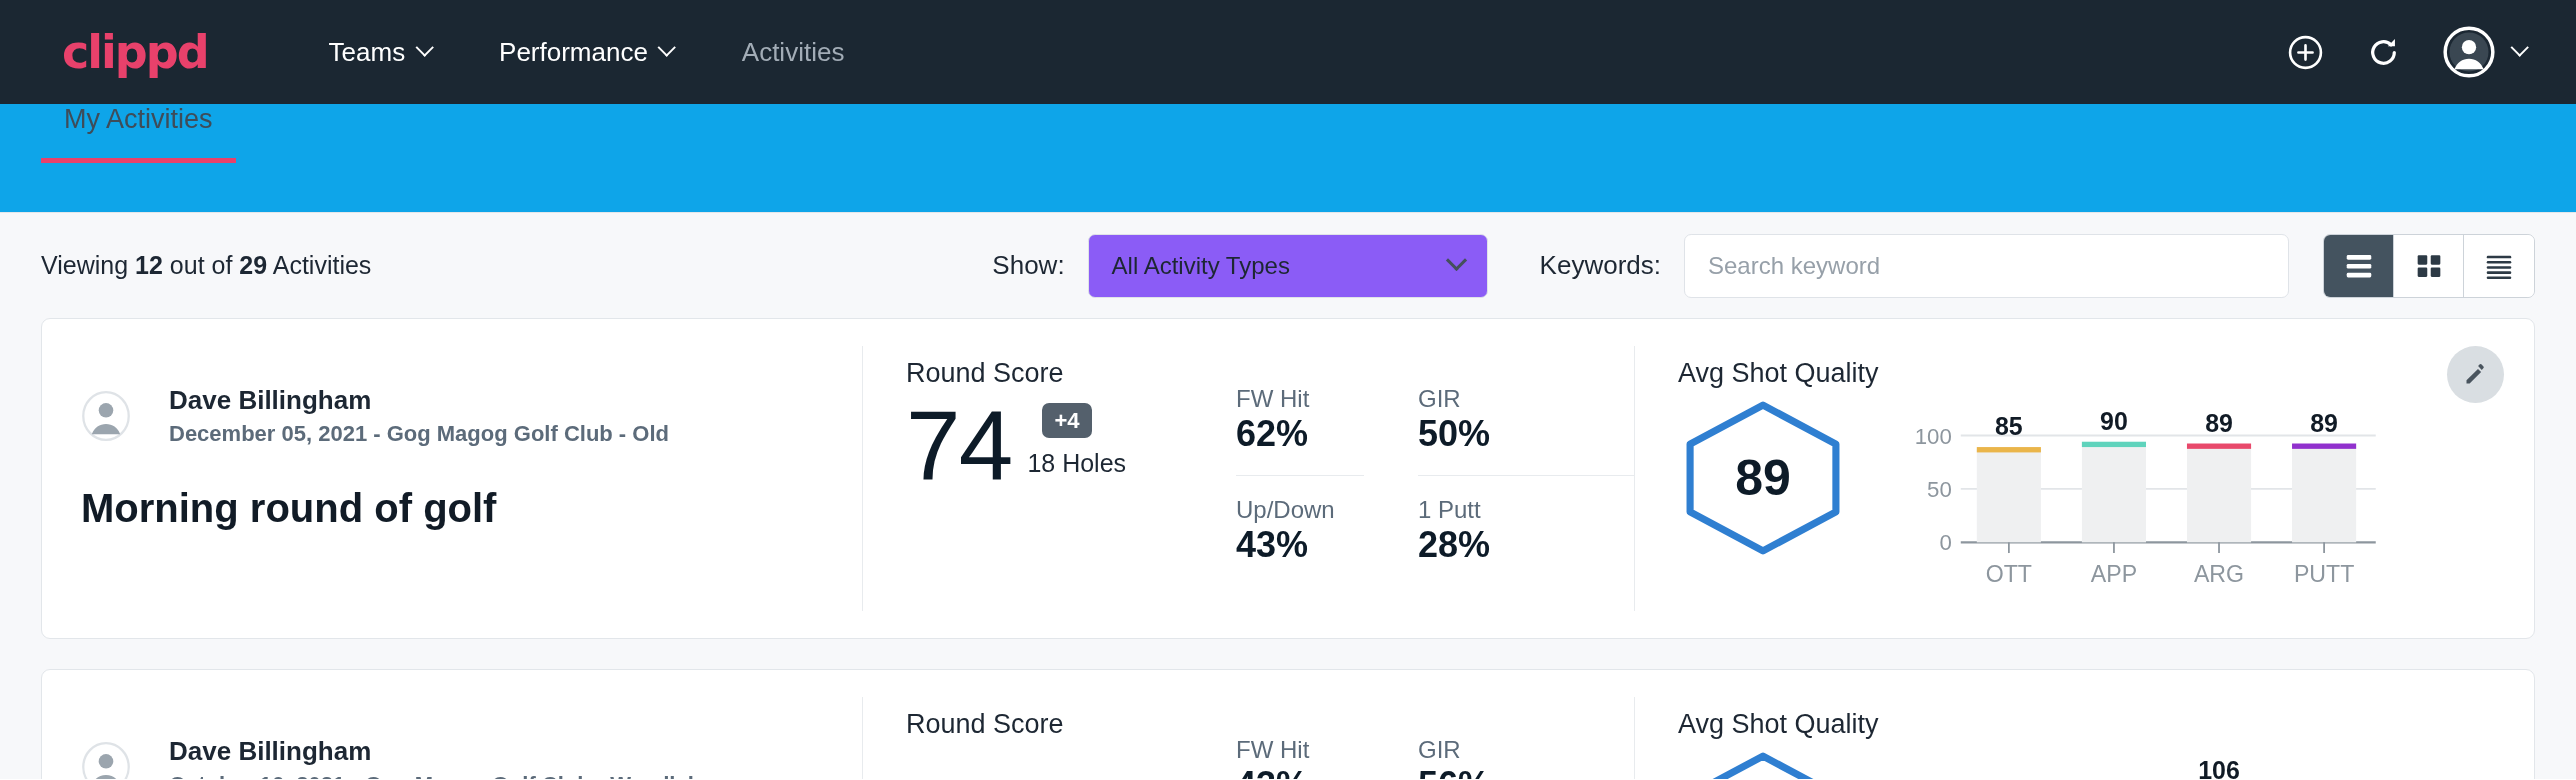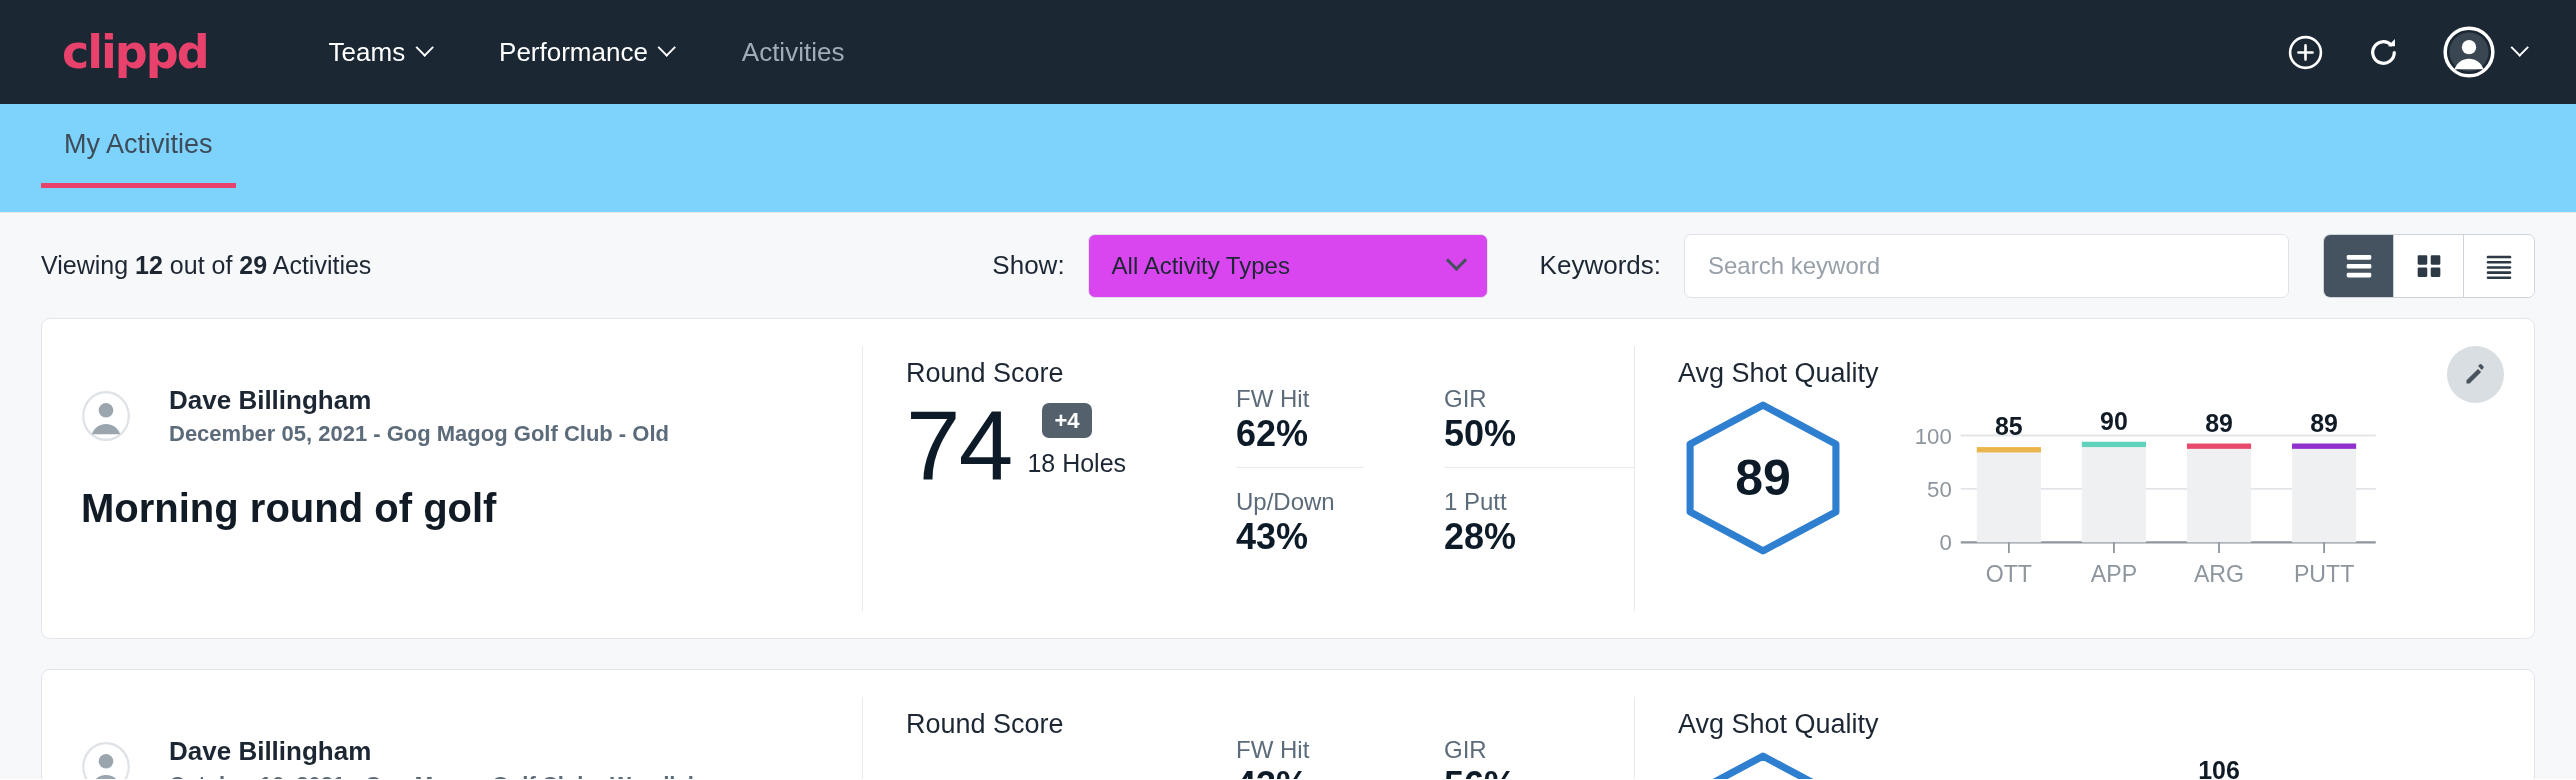--- a/index.html
+++ b/index.html
@@ -57,23 +57,23 @@
     display: flex;
     align-items: center;
     gap: 41px;
   }
   .icon-btn { cursor: pointer; display: flex; align-items: center; }
   .avatar-wrap { display: flex; align-items: center; gap: 18px; cursor: pointer; }
 
   
   .tabbar {
     height: 109px;
-    background: #7dd3fc;
-    display: flex;
-    align-items: center;
+    background: #0ea5e9;
+    display: flex;
+    align-items: flex-start;
     padding-left: 41px;
     border-bottom: 0.9px solid #e4e7ea;
   }
   .tab {
     font-size: 27px;
     color: #3e4c59;
     padding: 0 23px 23px 23px;
     border-bottom: 5.4px solid transparent;
     cursor: pointer;
   }
@@ -106,21 +106,21 @@
     gap: 0;
   }
   .fld-label {
     font-size: 26px;
     color: #1d2733;
     margin-right: 23px;
     white-space: nowrap;
   }
   .select {
     width: 400px; height: 64px;
-    background: #d946ef;
+    background: #8b5cf6;
     border: 0.9px solid #dfe3e8;
     border-radius: 7.1px;
     display: flex;
     align-items: center;
     padding: 0 23px;
     font-size: 24px;
     color: #1d2733;
     cursor: pointer;
     margin-right: 52px;
   }
@@ -229,30 +229,30 @@
     color: #1d2733;
     margin: 0 0 19.6px 16px;
   }
 
   .col-stats {
     width: 415px;
     padding: 39px 0 0 16px;
     display: grid;
     grid-template-columns: 128px 1fr;
     grid-auto-rows: min-content;
-    column-gap: 80px;
+    column-gap: 54px;
     border-right: 0.9px solid #e8ebee;
     margin: 27px 0;
     flex: none;
     align-content: start;
   }
   .stat-label { font-size: 24px; color: #5c6b7a; }
   .stat-value {
     font-size: 36px; font-weight: 700; color: #0d1b28;
-    padding-bottom: 12px;
+    padding-bottom: 20px;
     margin-bottom: 19.6px;
   }
   .stat-value.ruled { border-bottom: 1.8px solid #e8ebee; }
 
   .col-quality {
     flex: 1;
     padding: 39px 0 0 43px;
     display: flex;
     flex-direction: column;
   }

